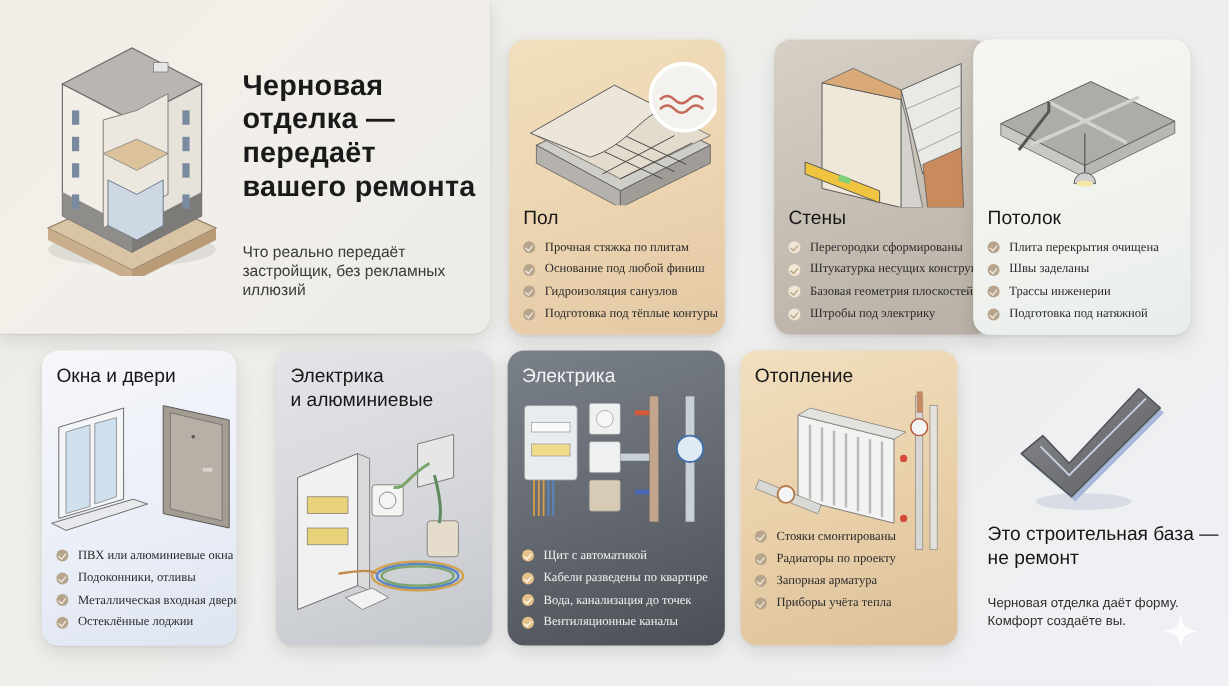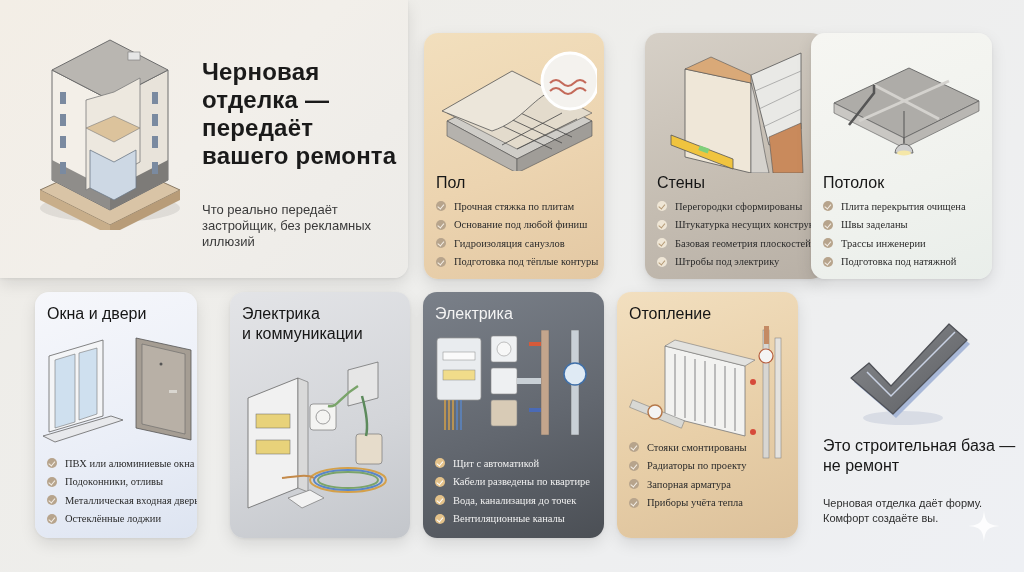--- a/index.html
+++ b/index.html
@@ -250,21 +250,21 @@
     <li>
         <span class="chk"></span>
         <span>Остеклённые лоджии</span>
       </li>
   </ul>
 </section>
 
 <section class="card elcomm">
   <h2 class="card-title" style="top:12px">
     <span>Электрика</span><br>
-    <span>и коммуникации</span>
+    <span>и алюминиевые</span>
   </h2>
   <svg class="illus" style="left:8px;top:66px;width:165px;height:165px" viewBox="0 0 165 165">
     <polygon points="10,40 60,20 60,130 10,150" fill="#f1f1f1" stroke="#666" stroke-width="0.8"></polygon>
     <polygon points="60,20 70,24 70,134 60,130" fill="#d9d9d9" stroke="#666" stroke-width="0.6"></polygon>
     <g fill="#e8d27a" stroke="#666" stroke-width="0.5">
       <rect x="18" y="56" width="34" height="14"></rect>
         <rect x="18" y="82" width="34" height="14"></rect>
     </g>
     <polygon points="110,12 140,4 140,40 110,48" fill="#e6e6e6" stroke="#666" stroke-width="0.7"></polygon>
     <rect x="72" y="46" width="26" height="26" rx="3" fill="#f4f4f2" stroke="#777" stroke-width="0.7"></rect>

